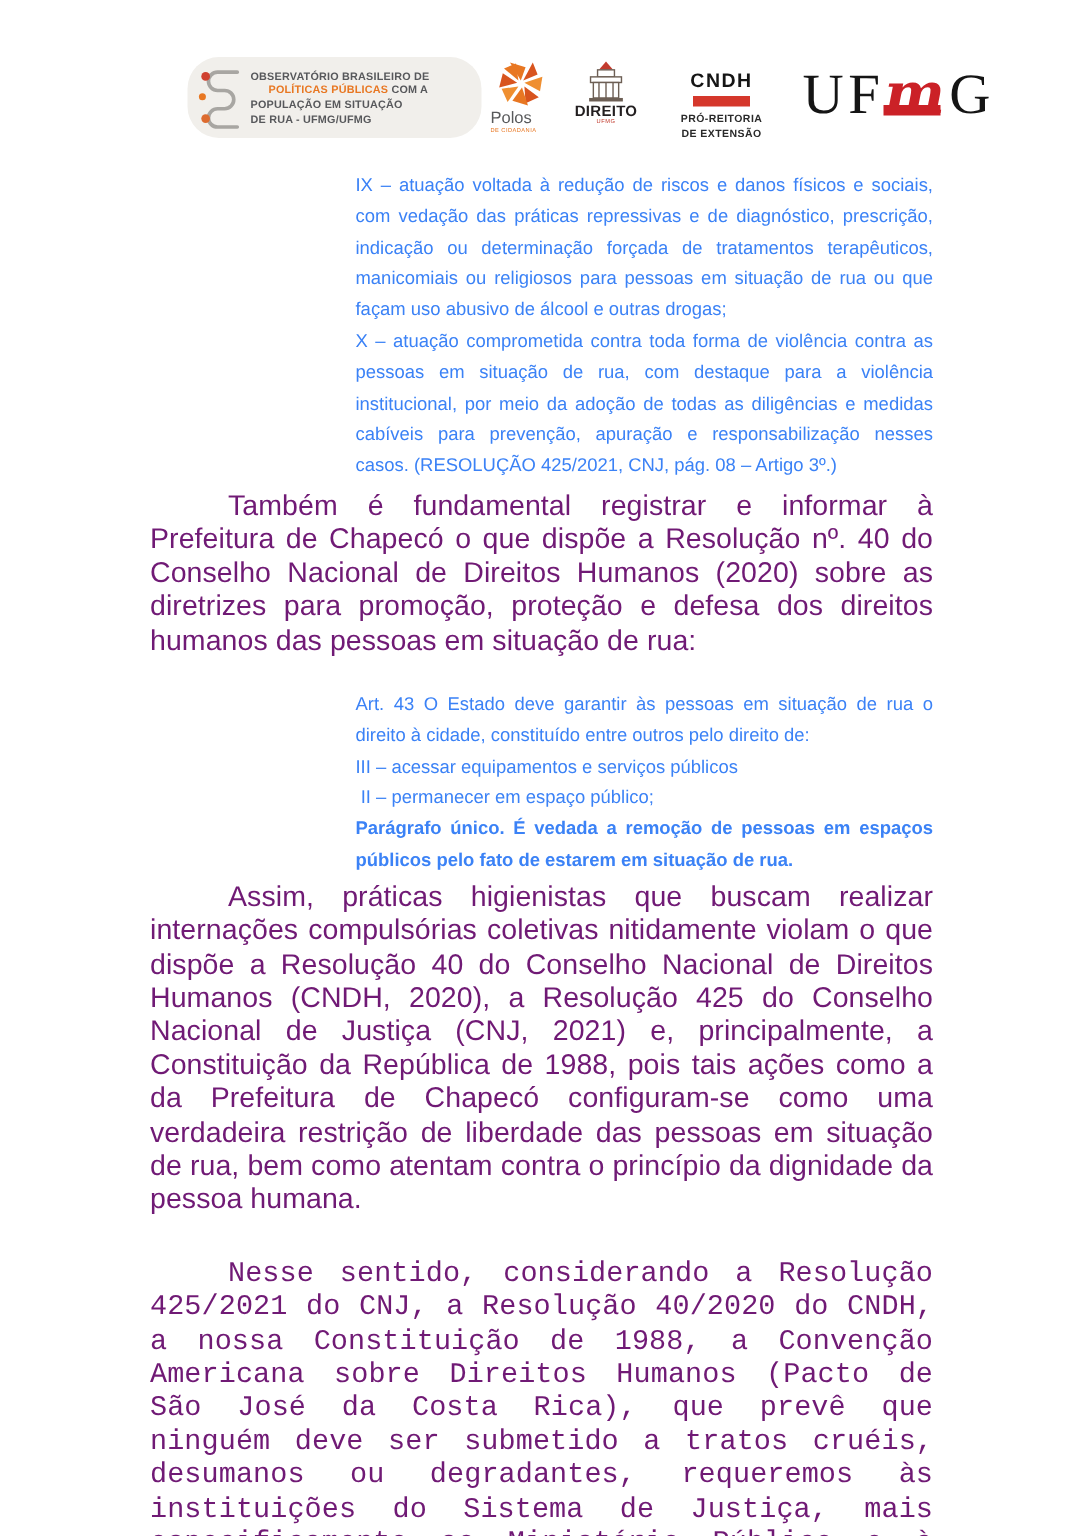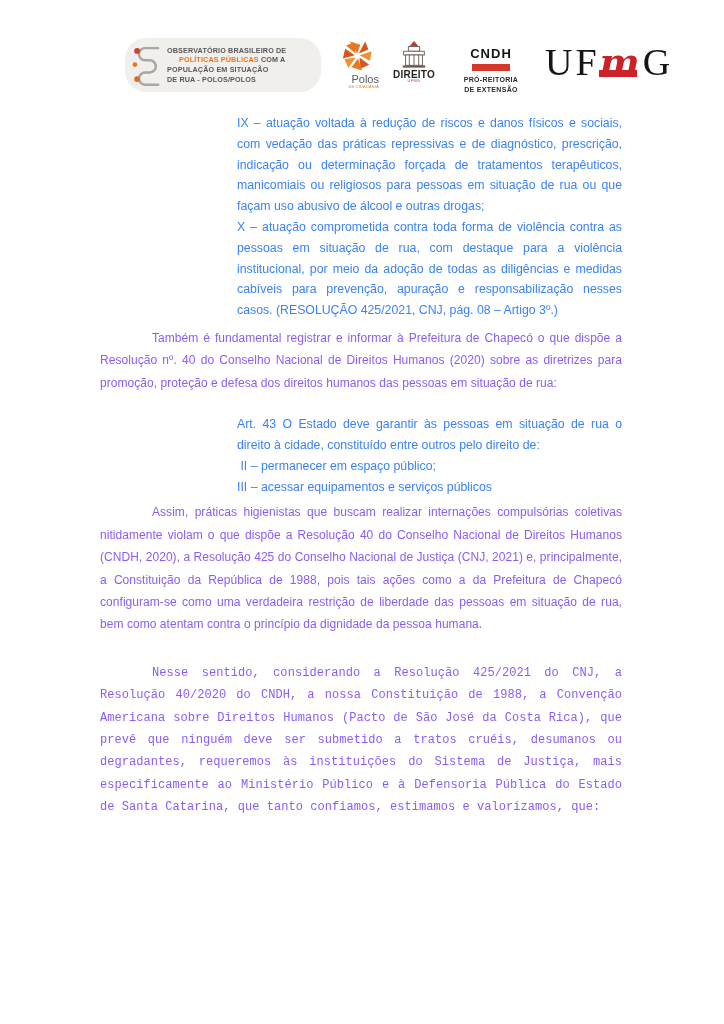--- a/index.html
+++ b/index.html
@@ -28,21 +28,21 @@
     background:#f1efeb;
     display:flex; align-items:center;
     gap:6px; padding:4px 6px;
     flex:none;
     border-radius:21px;
   }
   .obs-icon { width:30px; height:44px; flex:none; }
   .obs-text { font-size:7.2px; line-height:9.7px; font-weight:700; color:#57585b; letter-spacing:.15px; }
   .obs-highlight { color:#e87722;margin-left:12px; }
 
-  .polos-logo { width:42px; margin-left:16px; text-align:right; flex:none; }
+  .polos-logo { width:42px; margin-left:6px; text-align:left; flex:none; }
   .polos-logo svg { width:32px; height:32px; display:block; margin:2px auto 0; }
   .polos-title { font-size:11px; color:#58595b; line-height:12px; margin-top:1px; }
   .polos-sub { font-size:3.8px; color:#e87722; letter-spacing:.3px; line-height:5px; }
 
   .direito-logo { width:42px; margin-left:14px; text-align:center; flex:none; }
   .direito-logo svg { width:30px; height:30px; display:block; margin:2px auto 0; }
   .direito-title { font-size:10px; font-weight:700; color:#231f20; line-height:9px; letter-spacing:.2px; }
   .direito-sub { font-size:3.8px; color:#c0392b; letter-spacing:.4px; line-height:5px; }
 
   .proex-logo { width:64px; margin-left:24px; margin-top:9px; text-align:center; flex:none; }
@@ -69,23 +69,23 @@
 
   
   .quote {
     margin-left:137px;
     font-size:12.3px; line-height:20.8px;
     text-align:justify; color:#3b82f6;
   }
   .quote .item { white-space:pre-wrap; text-align:left; }
   .quote .bold { font-weight:700; }
   .para {
-    font-size:12px; line-height:22.4px;
+    font-size:19px; line-height:22.4px;
     text-align:justify; text-indent:52px;
-    color:#8b5cf6; letter-spacing:.05px;
+    color:#701a75; letter-spacing:.05px;
   }
   .quote-1 { margin-top:19px; }
   .para-1  { margin-top:6px; }
   .quote-2 { margin-top:20px; }
   .para-2  { margin-top:4px; }
   .para-3  { margin-top:26px;font-family:Liberation Mono, monospace; }
 </style>
 </head>
 <body>
 
@@ -97,21 +97,21 @@
       <svg class="obs-icon" viewBox="0 0 32 46">
         <path d="M29 5 H15 a6.5 6.5 0 0 0 0 13 h5 a6.5 6.5 0 0 1 0 13 h-5 a6.5 6.5 0 0 0 0 13 h14" stroke="#a8a6a2" stroke-width="2.6" fill="none" stroke-linecap="round"></path>
         <circle cx="6.5" cy="8" r="3.1" fill="#d0402f"></circle>
         <circle cx="4.2" cy="22.5" r="2.5" fill="#e87722"></circle>
         <circle cx="6.5" cy="38" r="3.1" fill="#dd6b2f"></circle>
       </svg>
       <div class="obs-text">
         <div>OBSERVATÓRIO BRASILEIRO DE</div>
         <div><span class="obs-highlight">POLÍTICAS PÚBLICAS</span><span> COM A</span></div>
         <div>POPULAÇÃO EM SITUAÇÃO</div>
-        <div>DE RUA - POLOS/POLOS</div>
+        <div>DE RUA - UFMG/UFMG</div>
       </div>
     </div>
 
     <div class="polos-logo">
       <svg viewBox="0 0 40 40">
         <polygon points="19,17 10,2 23,6" fill="#e87722"></polygon>
         <polygon points="21,17 29,2 33,12" fill="#d8541e"></polygon>
         <polygon points="22,19 37,14 35,26" fill="#ef8f31"></polygon>
         <polygon points="22,22 34,31 23,36" fill="#d8541e"></polygon>
         <polygon points="20,23 25,38 12,34" fill="#e87722"></polygon>
@@ -153,21 +153,22 @@
 
   <div class="quote quote-1">
     <div>IX – atuação voltada à redução de riscos e danos físicos e sociais, com vedação das práticas repressivas e de diagnóstico, prescrição, indicação ou determinação forçada de tratamentos terapêuticos, manicomiais ou religiosos para pessoas em situação de rua ou que façam uso abusivo de álcool e outras drogas;</div>
     <div>X – atuação comprometida contra toda forma de violência contra as pessoas em situação de rua, com destaque para a violência institucional, por meio da adoção de todas as diligências e medidas cabíveis para prevenção, apuração e responsabilização nesses casos. (RESOLUÇÃO 425/2021, CNJ, pág. 08 – Artigo 3º.)</div>
   </div>
 
   <p class="para para-1">Também é fundamental registrar e informar à Prefeitura de Chapecó o que dispõe a Resolução nº. 40 do Conselho Nacional de Direitos Humanos (2020) sobre as diretrizes para promoção, proteção e defesa dos direitos humanos das pessoas em situação de rua:</p>
 
   <div class="quote quote-2">
     <div>Art. 43 O Estado deve garantir às pessoas em situação de rua o direito à cidade, constituído entre outros pelo direito de:</div>
+    <div class="item">III – acessar equipamentos e serviços públicos</div>
     <div class="item"> II – permanecer em espaço público;</div>
-    <div class="item">III – acessar equipamentos e serviços públicos</div>
+    <div class="bold">Parágrafo único. É vedada a remoção de pessoas em espaços públicos pelo fato de estarem em situação de rua.</div>
   </div>
 
   <p class="para para-2">Assim, práticas higienistas que buscam realizar internações compulsórias coletivas nitidamente violam o que dispõe a Resolução 40 do Conselho Nacional de Direitos Humanos (CNDH, 2020), a Resolução 425 do Conselho Nacional de Justiça (CNJ, 2021) e, principalmente, a Constituição da República de 1988, pois tais ações como a da Prefeitura de Chapecó configuram-se como uma verdadeira restrição de liberdade das pessoas em situação de rua, bem como atentam contra o princípio da dignidade da pessoa humana.</p>
 
   <p class="para para-3">Nesse sentido, considerando a Resolução 425/2021 do CNJ, a Resolução 40/2020 do CNDH, a nossa Constituição de 1988, a Convenção Americana sobre Direitos Humanos (Pacto de São José da Costa Rica), que prevê que ninguém deve ser submetido a tratos cruéis, desumanos ou degradantes, requeremos às instituições do Sistema de Justiça, mais especificamente ao Ministério Público e à Defensoria Pública do Estado de Santa Catarina, que tanto confiamos, estimamos e valorizamos, que:</p>
 
 </div>
 
 </body></html>

